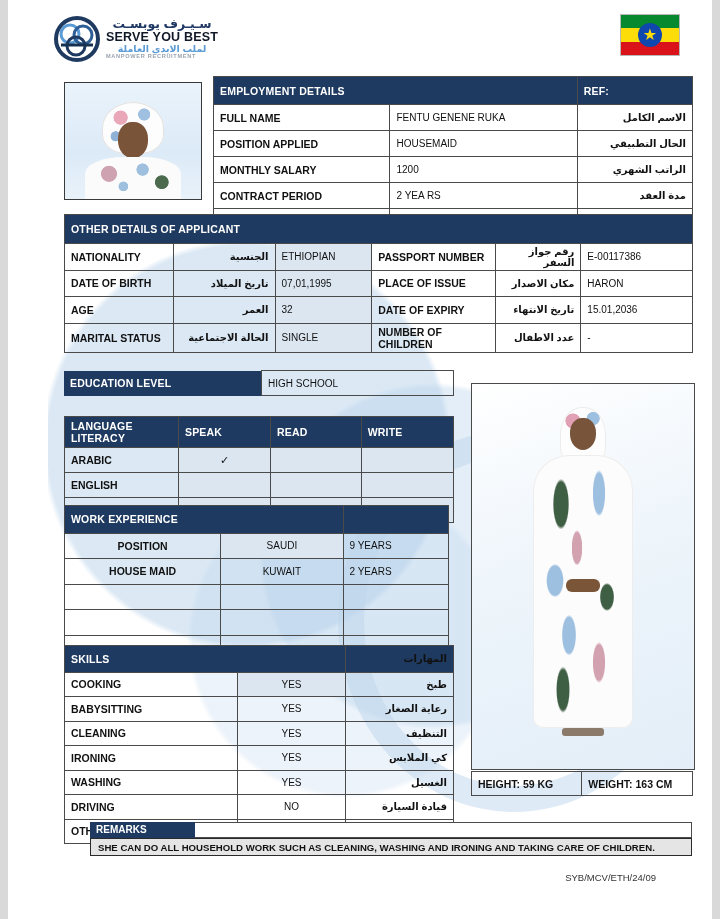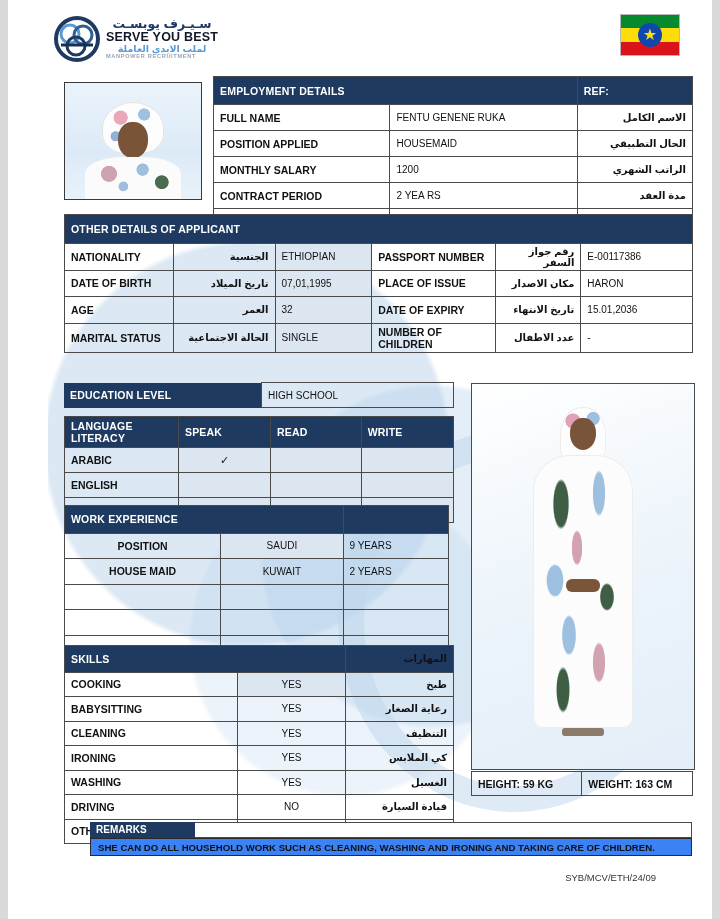--- a/index.html
+++ b/index.html
@@ -86,21 +86,21 @@
   .emp .c3{width:110px;}
 
   
   .other{position:absolute;left:56px;top:214px;width:629px;}
   .other td{height:21.5px;}
   .o1{width:110px;} .o2{width:110px;} .o3{width:100px;}
   .o4{width:140px;} .o5{width:90px;} .o6{width:125px;}
   .shade{background:#dce6f1;}
 
   
-  .edu{position:absolute;left:56px;top:382px;width:390px;}
+  .edu{position:absolute;left:56px;top:370px;width:390px;}
   .edu .eh{width:185px;}
   .edu td{height:19px;}
 
   
   .lang{position:absolute;left:56px;top:416px;width:390px;}
   .lang td{height:20px;}
   .l1{width:113px;} .l2{width:92px;} .l3{width:92px;} .l4{width:93px;}
   .chk{text-align:center;font-size:11px;}
 
   
@@ -139,21 +139,21 @@
   .bp-feet{position:absolute;left:50%;bottom:2px;transform:translateX(-50%);width:42px;height:8px;border-radius:3px;background:#8b7a6a;}
 
   
   .hw{position:absolute;left:463px;top:771px;width:222px;}
   .hw td{height:19px;border:1px solid #4a4a4a;font-size:10.5px;font-weight:bold;padding:2px 6px;}
 
   
   .remarks-hdr{position:absolute;left:82px;top:822px;width:105px;height:16px;background:#1f3a60;color:#fff;font-size:10px;font-weight:bold;padding:2px 0 0 6px;box-sizing:border-box;}
   .remarks-hdr-rest{position:absolute;left:187px;top:822px;width:497px;height:16px;border:1px solid #4a4a4a;border-left:none;box-sizing:border-box;background:#fff;}
   .remarks-body{position:absolute;left:82px;top:838px;width:602px;height:18px;border:1px solid #2a2a2a;box-sizing:border-box;
-    font-size:9.6px;font-weight:bold;color:#111;padding:3px 0 0 7px;background:#3b82f6;white-space:nowrap;}
+    font-size:9.6px;font-weight:bold;color:#111;padding:3px 0 0 7px;background:#e5e5e5;white-space:nowrap;}
   .refcode{position:absolute;left:0;top:872px;width:684px;text-align:right;padding-right:36px;font-size:9.5px;color:#333;box-sizing:border-box;}
 </style>
 </head>
 <body>
 
 <div class="page">
 
   <div class="watermark"></div>
   <div class="wm2"></div>
 

